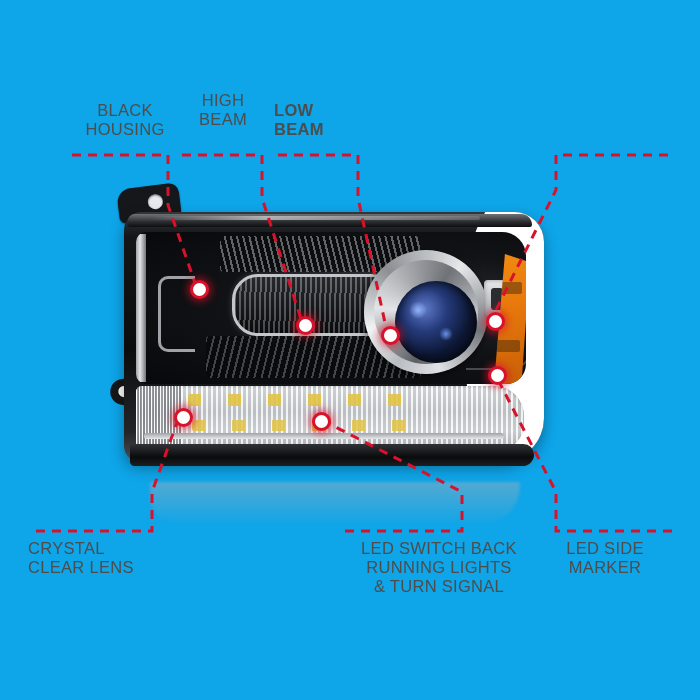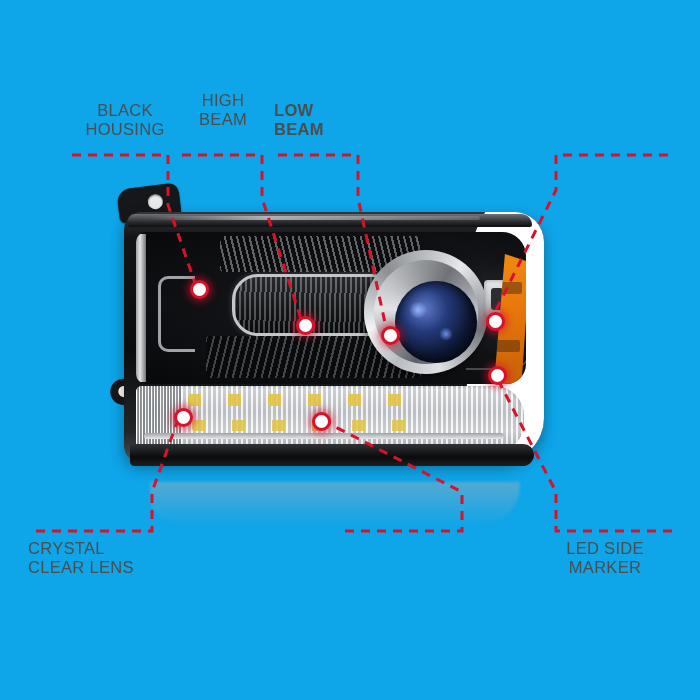--- a/index.html
+++ b/index.html
@@ -461,16 +461,19 @@
   <div class="dot" style="left:494px; top:372px;"></div>
 
   <div class="callout-label lbl-black-housing">BLACK
 HOUSING</div>
   <div class="callout-label lbl-high-beam">HIGH
 BEAM</div>
   <div class="callout-label lbl-low-beam">LOW
 BEAM</div>
   <div class="callout-label lbl-crystal">CRYSTAL
 CLEAR LENS</div>
+  <div class="callout-label lbl-led-switch">LED SWITCH BACK
+RUNNING LIGHTS
+&amp; TURN SIGNAL</div>
   <div class="callout-label lbl-led-side">LED SIDE
 MARKER</div>
 
 </div>
 
 </body></html>

